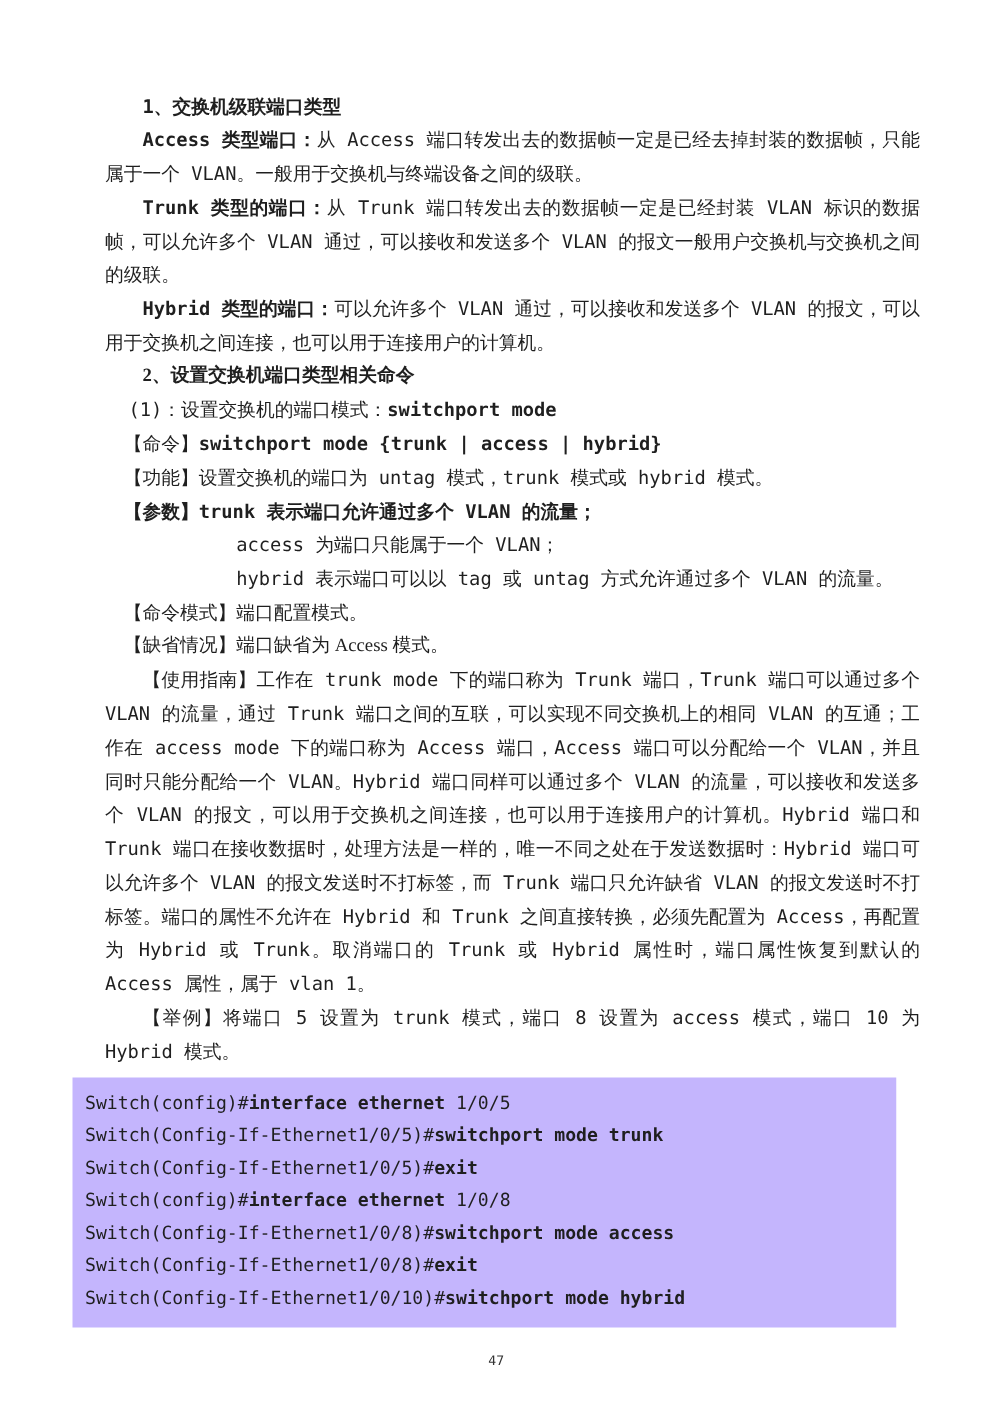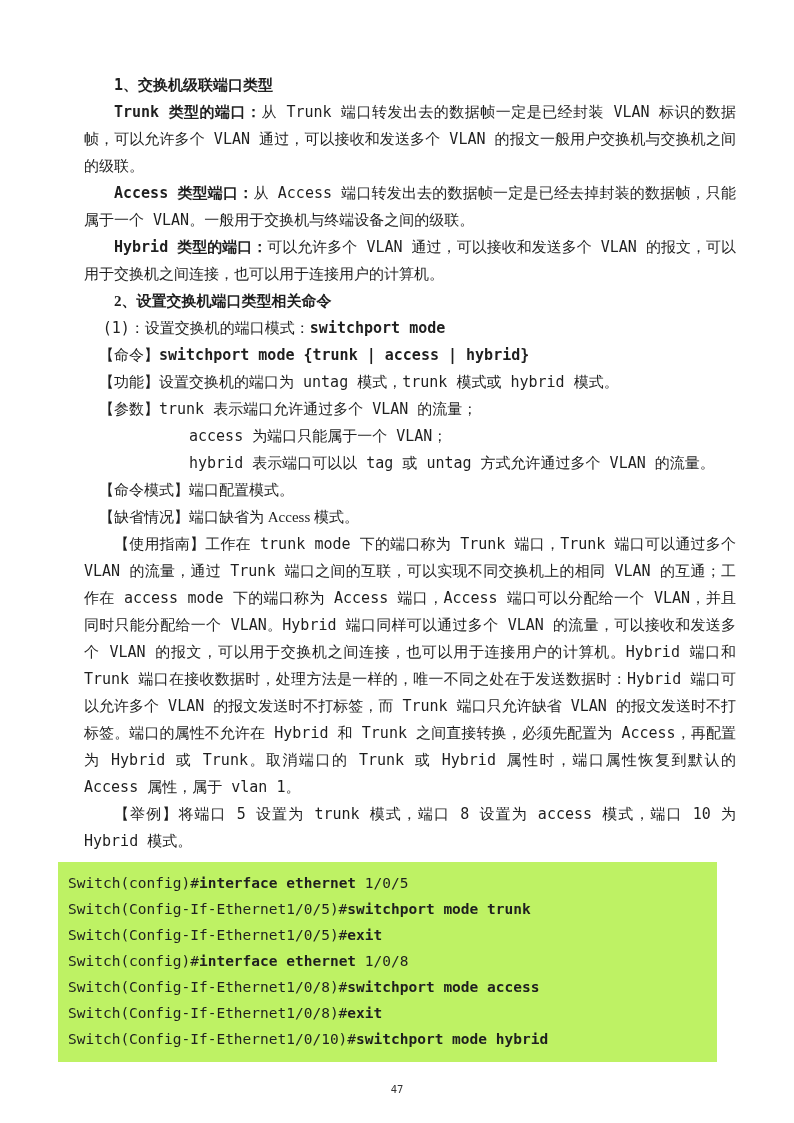--- a/index.html
+++ b/index.html
@@ -33,21 +33,21 @@
   }
   .b {
     font-weight: bold;
   }
   .code-block {
     box-sizing: border-box;
     margin-left: -26px;
     width: 659px;
     margin-top: 7px;
     padding: 8px 6px 10px 10px;
-    background: #bef264;
+    background: #c4b5fd;
     font-size: 14.5px;
     line-height: 26px;
   }
   .code-line {
     white-space: pre;
   }
   .footer {
     position: absolute;
     left: 0;
     right: 0;
@@ -56,28 +56,28 @@
     font-size: 10.5px;
     color: #333333;
   }
 </style>
 </head>
 <body>
 
 <div class="page">
   <main class="doc">
       <p class="block" style="text-indent: 2em;"><span class="b">1、交换机级联端口类型</span></p>
+      <p class="block justify" style="text-indent: 2em;"><span class="b">Access 类型端口：</span><span>从 Access 端口转发出去的数据帧一定是已经去掉封装的数据帧，只能属于一个 VLAN。一般用于交换机与终端设备之间的级联。</span></p>
       <p class="block justify" style="text-indent: 2em;"><span class="b">Trunk 类型的端口：</span><span>从 Trunk 端口转发出去的数据帧一定是已经封装 VLAN 标识的数据帧，可以允许多个 VLAN 通过，可以接收和发送多个 VLAN 的报文一般用户交换机与交换机之间的级联。</span></p>
-      <p class="block justify" style="text-indent: 2em;"><span class="b">Access 类型端口：</span><span>从 Access 端口转发出去的数据帧一定是已经去掉封装的数据帧，只能属于一个 VLAN。一般用于交换机与终端设备之间的级联。</span></p>
       <p class="block justify" style="text-indent: 2em;"><span class="b">Hybrid 类型的端口：</span><span>可以允许多个 VLAN 通过，可以接收和发送多个 VLAN 的报文，可以用于交换机之间连接，也可以用于连接用户的计算机。</span></p>
       <p class="block" style="text-indent: 2em; font-family: Liberation Serif, serif;"><span class="b">2、设置交换机端口类型相关命令</span></p>
       <p class="block" style="text-indent: 1.25em;"><span>(1)：设置交换机的端口模式：</span><span class="b">switchport mode</span></p>
       <p class="block" style="text-indent: 1em;"><span>【命令】</span><span class="b">switchport mode {trunk | access | hybrid}</span></p>
       <p class="block" style="text-indent: 1em;"><span>【功能】设置交换机的端口为 untag 模式，trunk 模式或 hybrid 模式。</span></p>
-      <p class="block" style="text-indent: 1em;"><span>【参数】trunk 表示端口允许通过多个 VLAN 的流量；</span></p>
+      <p class="block" style="text-indent: 1em; font-weight: bold;"><span>【参数】trunk 表示端口允许通过多个 VLAN 的流量；</span></p>
       <p class="block" style="margin-left: 7em;"><span>access 为端口只能属于一个 VLAN；</span></p>
       <p class="block" style="margin-left: 7em;"><span>hybrid 表示端口可以以 tag 或 untag 方式允许通过多个 VLAN 的流量。</span></p>
       <p class="block" style="text-indent: 1em;"><span>【命令模式】端口配置模式。</span></p>
       <p class="block" style="text-indent: 1em; font-family: Liberation Serif, serif;"><span>【缺省情况】端口缺省为 Access 模式。</span></p>
       <p class="block justify" style="text-indent: 2em;"><span>【使用指南】工作在 trunk mode 下的端口称为 Trunk 端口，Trunk 端口可以通过多个 VLAN 的流量，通过 Trunk 端口之间的互联，可以实现不同交换机上的相同 VLAN 的互通；工作在 access mode 下的端口称为 Access 端口，Access 端口可以分配给一个 VLAN，并且同时只能分配给一个 VLAN。Hybrid 端口同样可以通过多个 VLAN 的流量，可以接收和发送多个 VLAN 的报文，可以用于交换机之间连接，也可以用于连接用户的计算机。Hybrid 端口和 Trunk 端口在接收数据时，处理方法是一样的，唯一不同之处在于发送数据时：Hybrid 端口可以允许多个 VLAN 的报文发送时不打标签，而 Trunk 端口只允许缺省 VLAN 的报文发送时不打标签。端口的属性不允许在 Hybrid 和 Trunk 之间直接转换，必须先配置为 Access，再配置为 Hybrid 或 Trunk。取消端口的 Trunk 或 Hybrid 属性时，端口属性恢复到默认的 Access 属性，属于 vlan 1。</span></p>
       <p class="block justify" style="text-indent: 2em;"><span>【举例】将端口 5 设置为 trunk 模式，端口 8 设置为 access 模式，端口 10 为 Hybrid 模式。</span></p>
       <div class="code-block">
         <div class="code-line"><span>Switch(config)#</span><span class="b">interface ethernet</span><span> 1/0/5</span></div>
         <div class="code-line"><span>Switch(Config-If-Ethernet1/0/5)#</span><span class="b">switchport mode trunk</span></div>
         <div class="code-line"><span>Switch(Config-If-Ethernet1/0/5)#</span><span class="b">exit</span></div>

